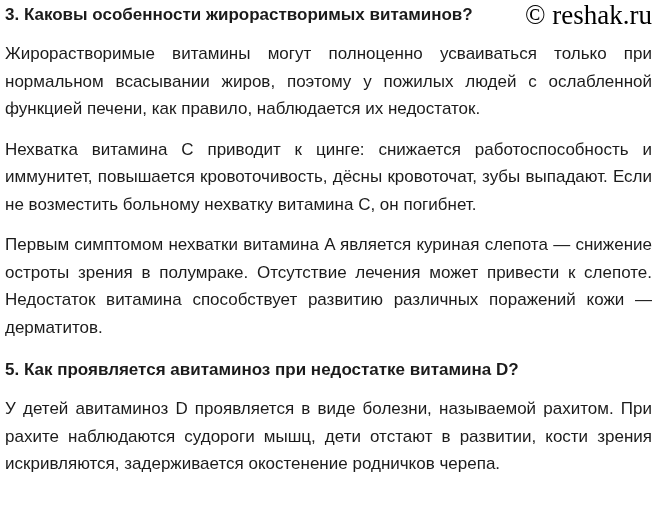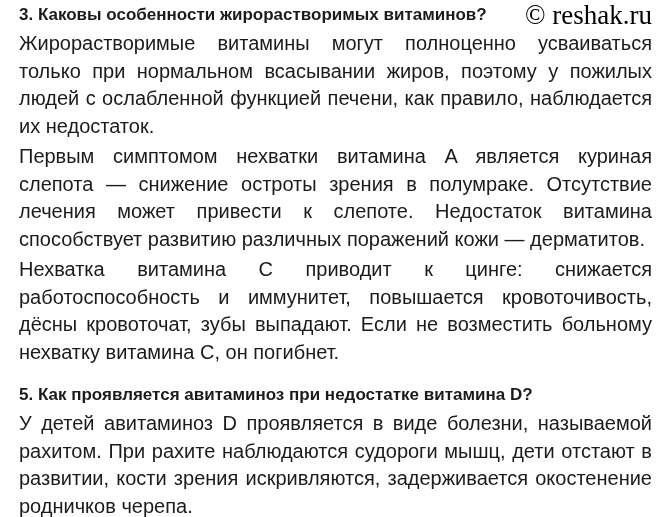--- a/index.html
+++ b/index.html
@@ -5,21 +5,21 @@
   html, body {
     margin: 0;
     padding: 0;
     background: #ffffff;
   }
   .page {
     position: relative;
     width: 658px;
     height: 517px;
     box-sizing: border-box;
-    padding: 3px 6px 0 19px;
+    padding: 3px 6px 0 5px;
     background: #ffffff;
     color: #1b1b1b;
     font-family: "Liberation Sans", sans-serif;
     overflow: hidden;
   }
   .header-row {
     display: flex;
     justify-content: space-between;
     align-items: flex-start;
     margin: 0;
@@ -37,23 +37,23 @@
   }
   .watermark {
     flex: 0 0 auto;
     font-family: "Liberation Serif", serif;
     font-size: 27px;
     line-height: 24px;
     color: #000000;
     white-space: nowrap;
   }
   p.body-paragraph {
-    font-size: 20px;
+    font-size: 17px;
     line-height: 27.5px;
-    margin: 3px 0 0 0;
+    margin: 13px 0 0 0;
     text-align: justify;
     text-align-last: left;
     color: #1b1b1b;
   }
   h2.qheading.mid {
     margin: 17px 0 0 0;
   }
 </style>
 </head>
 <body>
@@ -61,21 +61,21 @@
 <div class="page">
 
   <div class="header-row">
     <h2 class="qheading">3. Каковы особенности жирорастворимых витаминов?</h2>
     <span class="watermark">© reshak.ru</span>
   </div>
 
   <p class="body-paragraph">Жирорастворимые витамины могут полноценно усваиваться только при нормальном всасывании жиров, поэтому у пожилых людей с ослабленной функцией печени, как правило, наблюдается их недостаток.</p>
 
 
+  <p class="body-paragraph">Нехватка витамина C приводит к цинге: снижается работоспособность и иммунитет, повышается кровоточивость, дёсны кровоточат, зубы выпадают. Если не возместить больному нехватку витамина C, он погибнет.</p>
+
   <p class="body-paragraph">Первым симптомом нехватки витамина A является куриная слепота — снижение остроты зрения в полумраке. Отсутствие лечения может привести к слепоте. Недостаток витамина способствует развитию различных поражений кожи — дерматитов.</p>
-
-  <p class="body-paragraph">Нехватка витамина C приводит к цинге: снижается работоспособность и иммунитет, повышается кровоточивость, дёсны кровоточат, зубы выпадают. Если не возместить больному нехватку витамина C, он погибнет.</p>
 
   <h2 class="qheading mid">5. Как проявляется авитаминоз при недостатке витамина D?</h2>
 
   <p class="body-paragraph">У детей авитаминоз D проявляется в виде болезни, называемой рахитом. При рахите наблюдаются судороги мышц, дети отстают в развитии, кости зрения искривляются, задерживается окостенение родничков черепа.</p>
 
 </div>
 
 </body></html>

